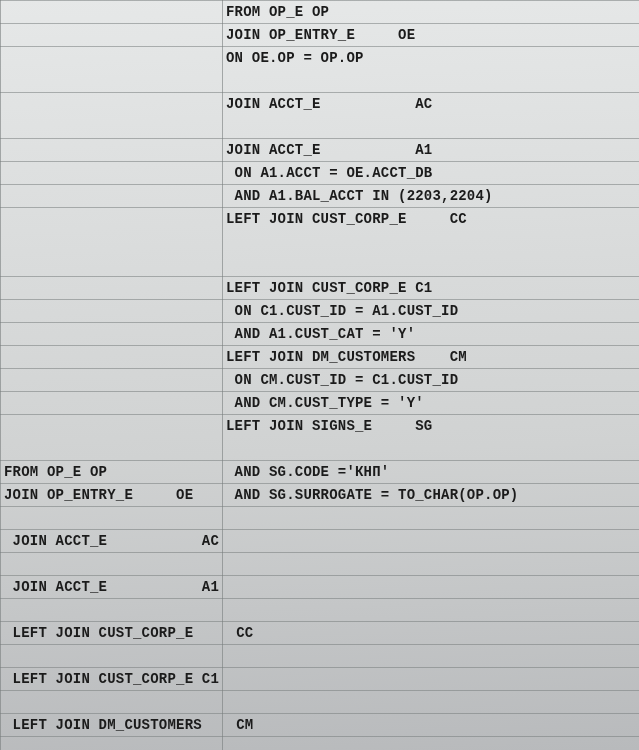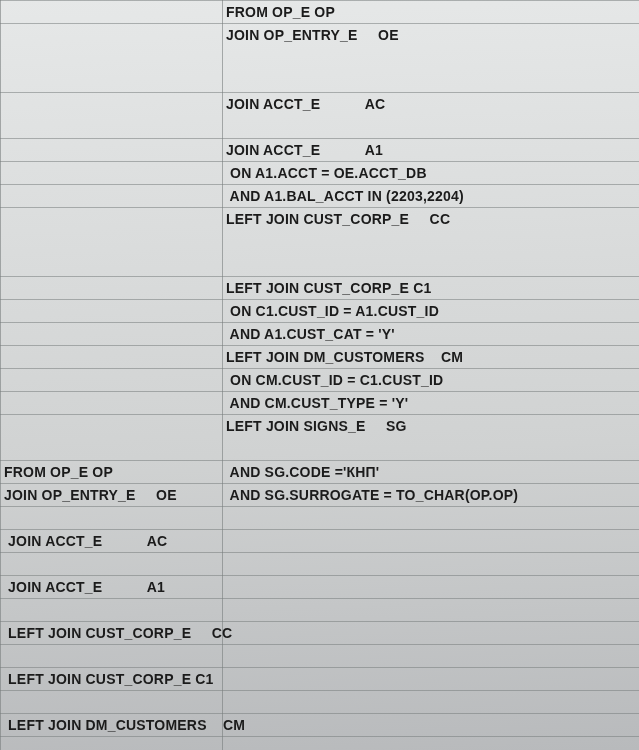--- a/index.html
+++ b/index.html
@@ -29,20 +29,21 @@
   }
   .col-a { left: 0; }
   .col-b { left: 222px; }
   .row {
     position: absolute;
     left: 0;
     right: 0;
     height: 23px;
     border-top: 1px solid rgba(120,125,125,0.55);
     box-sizing: border-box;
+    font-family: Liberation Mono, monospace;
   }
   .cell {
     position: absolute;
     top: 0;
     height: 23px;
     line-height: 23px;
     padding-left: 4px;
     white-space: pre;
     font-weight: 600;
     letter-spacing: 0.2px;
@@ -63,20 +64,23 @@
 <div class="sheet">
 
   <div class="col-divider col-a"></div>
   <div class="col-divider col-b"></div>
 
   <div class="row" style="top:0px">
       <div class="cell b">FROM OP_E OP</div>
     </div>
   <div class="row" style="top:23px">
       <div class="cell b">JOIN OP_ENTRY_E     OE</div>
+    </div>
+  <div class="row" style="top:46px">
+      <div class="cell b">ON OE.OP = OP.OP</div>
     </div>
   <div class="row" style="top:92px">
       <div class="cell b">JOIN ACCT_E           AC</div>
     </div>
   <div class="row" style="top:138px">
       <div class="cell b">JOIN ACCT_E           A1</div>
     </div>
   <div class="row" style="top:161px">
       <div class="cell b"> ON A1.ACCT = OE.ACCT_DB</div>
     </div>

